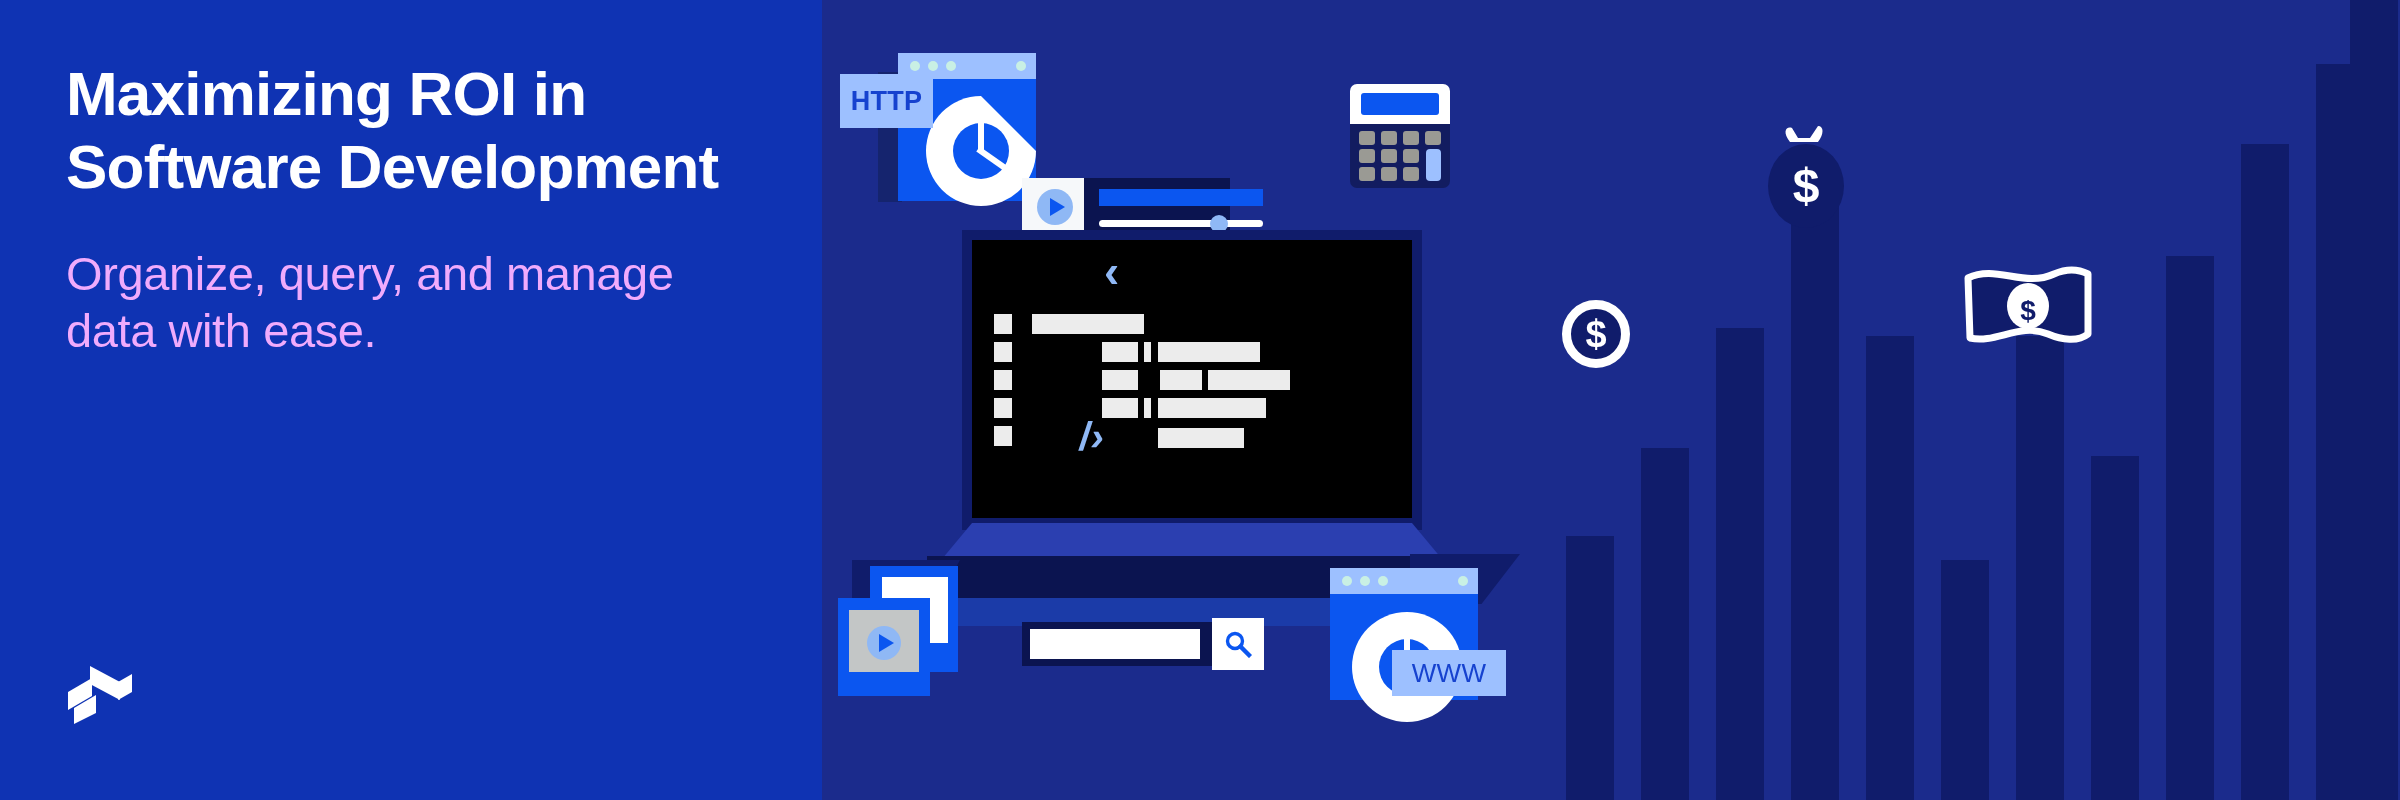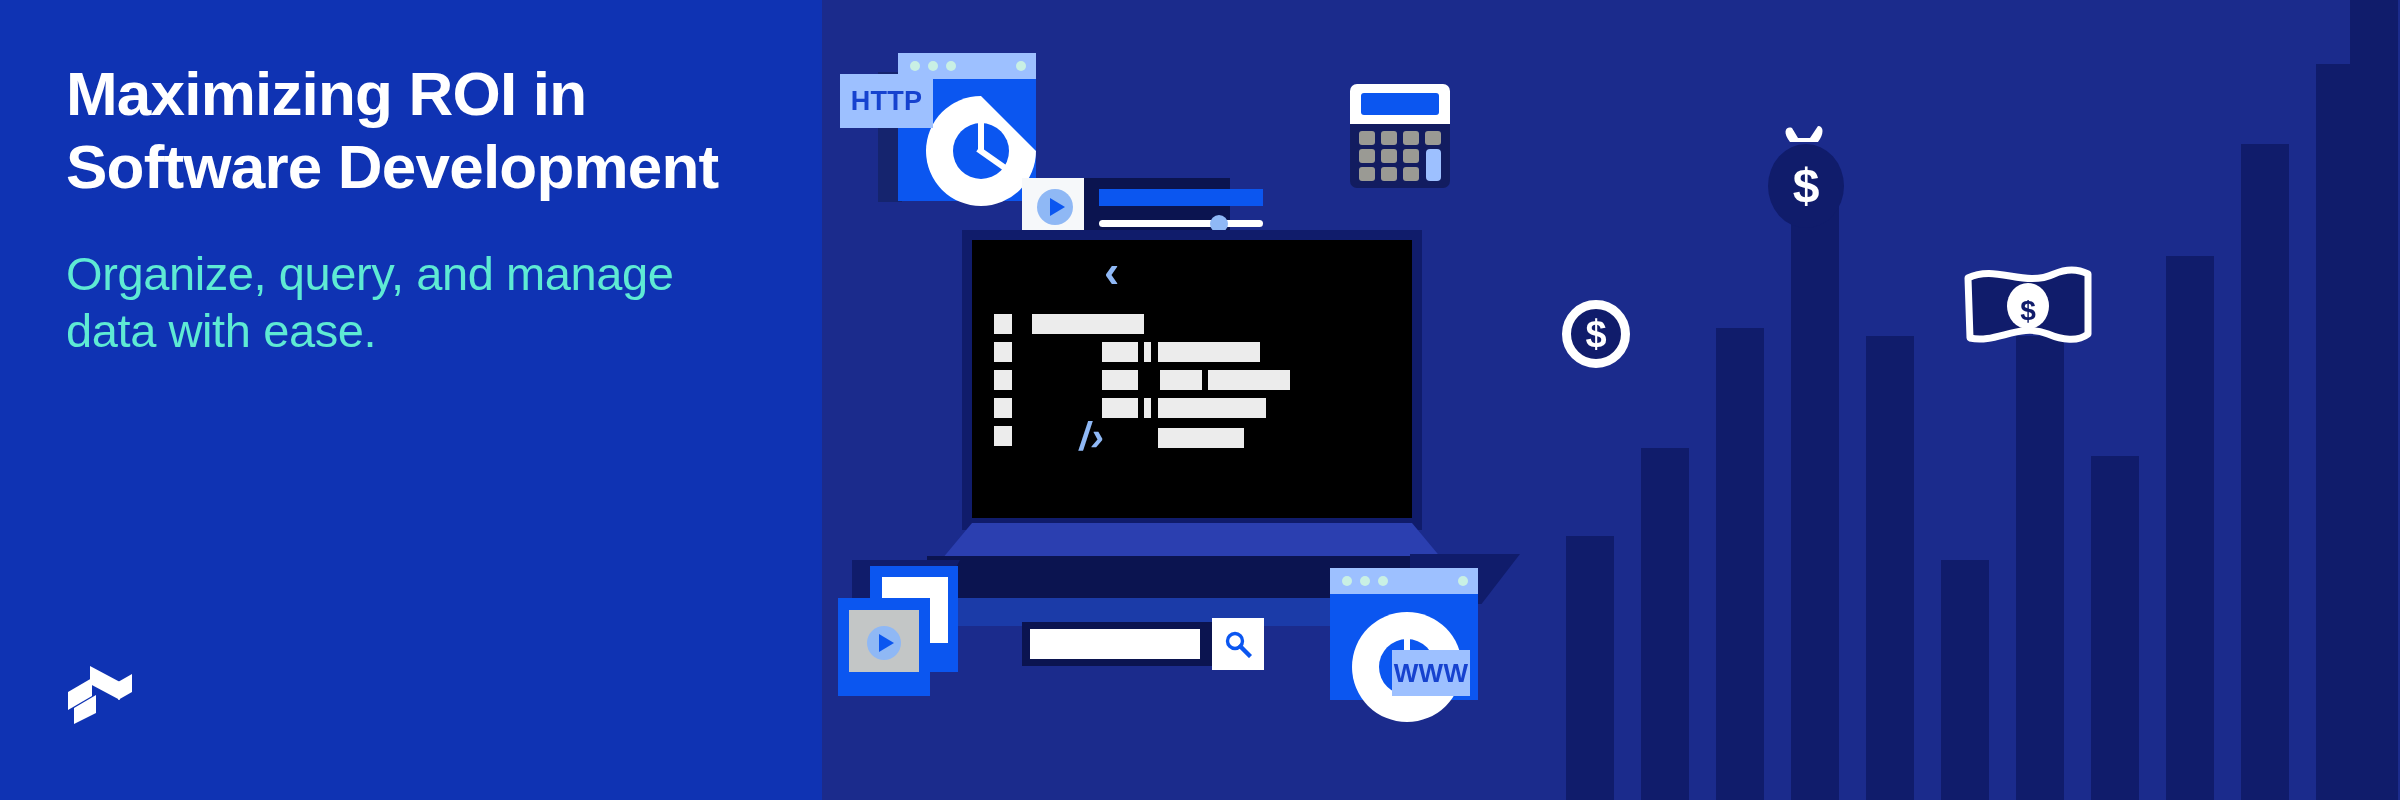--- a/index.html
+++ b/index.html
@@ -140,37 +140,37 @@
   .sb-input { position:absolute; left:208px; top:629px; width:170px; height:30px; background:#fff; }
   .sb-btn { position:absolute; left:390px; top:618px; width:52px; height:52px; background:#fff;
             display:flex; align-items:center; justify-content:center; }
 
   
   .win2-shadow { position:absolute; left:588px; top:554px; width:110px; height:50px; background:#101c6b;
                  clip-path:polygon(0 0,100% 0,65% 100%,0 100%); }
   .win2 { position:absolute; left:508px; top:568px; width:148px; height:132px; background:#0b56f0; }
   .win2-bar { position:absolute; left:508px; top:568px; width:148px; height:26px; background:#9dc0ff; }
   .www-badge {
-    position:absolute; left:570px; top:650px; width:78px; height:46px; background:#9dc0ff;
+    position:absolute; left:570px; top:650px; width:114px; height:46px; background:#9dc0ff;
     display:flex; align-items:center; justify-content:center;
-    color:#1642cf; font-weight:bold; font-size:26px; letter-spacing:0.3px;
+    color:#1642cf; font-weight:normal; font-size:26px; letter-spacing:0.3px;
   }
 </style>
 </head>
 <body>
 
 <div id="banner">
 
   <div class="panel-left" style="background: rgb(15, 51, 179);"></div>
 
   <div class="panel-right" style="background: rgb(27, 43, 140);"></div>
 
   <div class="copy">
     <div class="headline" style="color: rgb(255, 255, 255);">Maximizing ROI in Software Development</div>
-    <div class="subhead" style="color: #5eead4;">Organize, query, and manage data with ease.</div>
+    <div class="subhead" style="color: #f0abfc;">Organize, query, and manage data with ease.</div>
   </div>
 
   <div class="logo">
     <svg class="logo-mark" viewBox="0 0 74 62">
       <polygon points="2,30 26,16 26,34 2,48" fill="#ffffff"></polygon>
       <polygon points="2,44 26,58 50,44 26,30" fill="#ffffff" opacity="0"></polygon>
       <polygon points="8,46 30,33 30,51 8,62" fill="#ffffff"></polygon>
       <polygon points="24,4 54,20 54,38 24,22" fill="#ffffff"></polygon>
       <polygon points="52,20 66,12 66,30 52,38" fill="#ffffff"></polygon>
     </svg>

